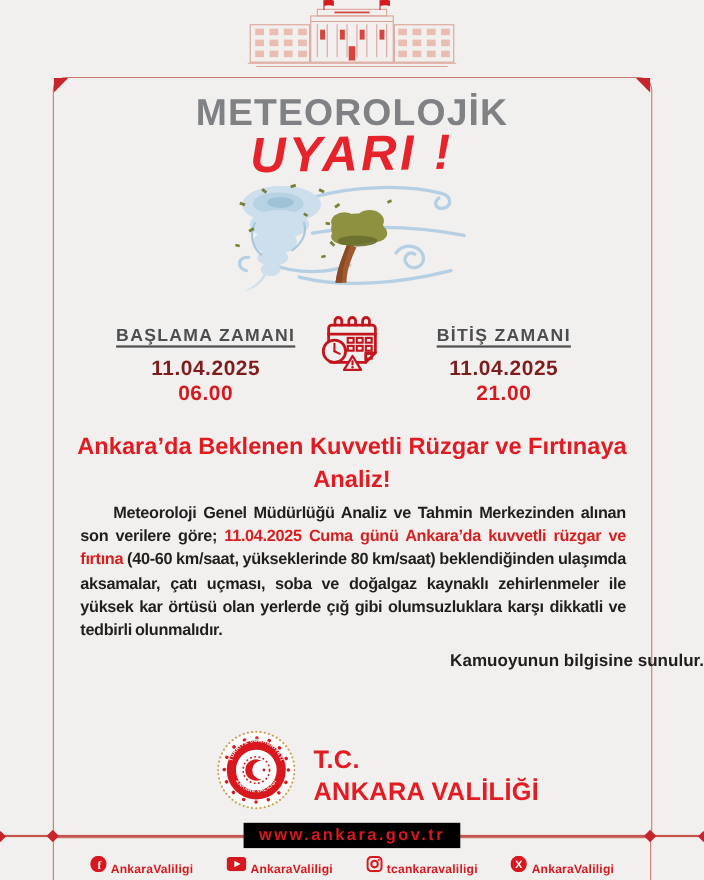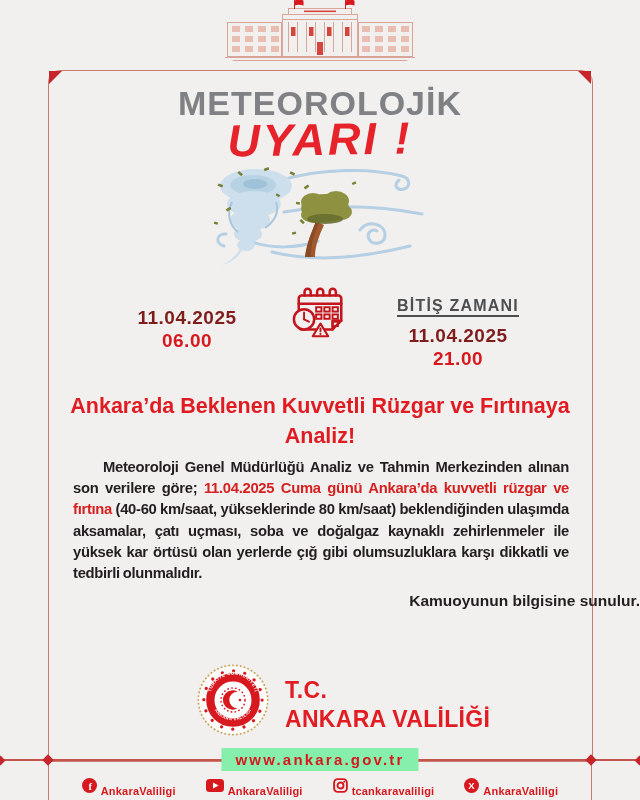--- a/index.html
+++ b/index.html
@@ -51,21 +51,21 @@
   .org-line2{font-size:23px;letter-spacing:.3px;margin-top:2px;}
 
   
   .divider{left:0;top:759px;width:640px;height:2px;background:#c3554d;z-index:1;}
   .vline{top:760px;width:1px;height:40px;background:#cb7a70;z-index:1;}
   .vl-l{left:48px;} .vl-r{left:591px;}
   .diamond{width:8px;height:8px;background:#c5252b;transform:rotate(45deg);top:756px;z-index:3;}
   .d1{left:44px;} .d2{left:587px;}
   .d-edge{width:7px;height:7px;top:757px;}
   .d0{left:-3px;} .d3{left:636px;}
-  .website{top:748px;left:50%;transform:translateX(-50%);background:#86efac;padding:0 14px;
+  .website{top:748px;left:50%;transform:translateX(-50%);background:#000000;padding:0 14px;
            font-size:15px;font-weight:bold;color:#d7191f;letter-spacing:2.2px;line-height:23px;z-index:2;}
   .social{left:0;right:0;top:773px;display:flex;justify-content:center;gap:30px;align-items:center;}
   .social-item{display:flex;align-items:center;gap:4px;cursor:pointer;}
   .handle{font-size:11px;font-weight:bold;color:#d7191f;letter-spacing:.2px;margin-top:12px;}
 </style>
 </head>
 <body>
 
 <div class="poster">
 
@@ -177,20 +177,21 @@
       <rect x="92" y="22" width="5" height="2.6" transform="rotate(-35 94 23)"></rect>
       <rect x="84" y="38" width="4" height="2.4" transform="rotate(10 86 39)"></rect>
       <rect x="88" y="56" width="5" height="2.6" transform="rotate(45 90 57)"></rect>
       <rect x="80" y="68" width="4" height="2.4" transform="rotate(-15 82 69)"></rect>
       <rect x="64" y="30" width="4" height="2.4" transform="rotate(30 66 31)"></rect>
       <rect x="140" y="18" width="4" height="2.4" transform="rotate(-25 142 19)"></rect>
     </g>
   </svg>
 
   <div class="abs sched-col sched-start">
+    <div class="sched-label">BAŞLAMA ZAMANI</div>
     <div class="sched-date">11.04.2025</div>
     <div class="sched-time">06.00</div>
   </div>
 
   <svg class="abs calendar" viewBox="0 0 60 62">
     <g stroke="#c3151d" stroke-width="2.6" fill="none" stroke-linecap="round" stroke-linejoin="round">
       <path d="M 11 13 h 38 a3 3 0 0 1 3 3 v 23 l -9 9 H 11 a3 3 0 0 1 -3 -3 V 16 a3 3 0 0 1 3 -3 z"></path>
       <path d="M 43 48 v -9 h 9"></path>
       <line x1="8" y1="21.5" x2="52" y2="21.5"></line>
       <path d="M 14 13 v -4 a3.2 3.2 0 0 1 6.4 0 v 4"></path>

